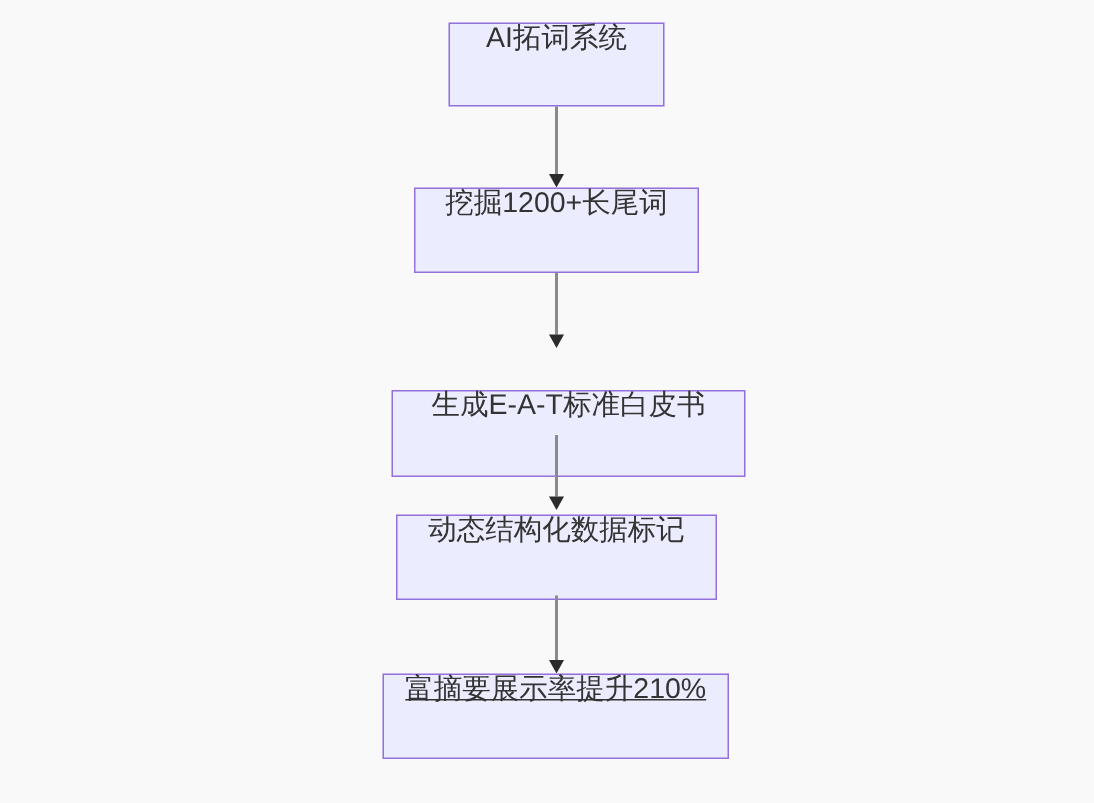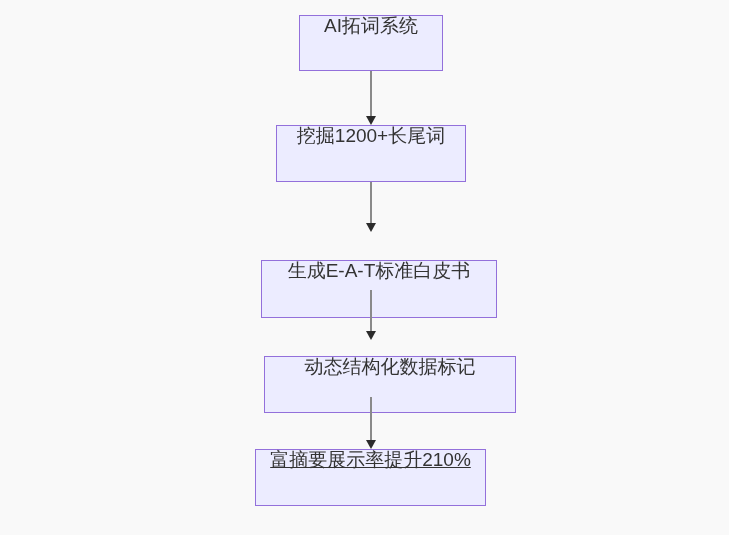--- a/index.html
+++ b/index.html
@@ -31,21 +31,21 @@
     display: flex;
     align-items: flex-start;
     justify-content: center;
     text-align: center;
     white-space: nowrap;
     line-height: 1;
   }
   .node-1 { left: 299px; top: 15px;  width: 144px; height: 56px; }
   .node-2 { left: 276px; top: 125px; width: 190px; height: 57px; }
   .node-3 { left: 261px; top: 232px; width: 236px; height: 58px; margin-top: 28px; }
-  .node-4 { left: 264px; top: 356px; width: 252px; height: 57px; }
+  .node-4 { left: 264px; top: 343px; width: 214px; height: 57px; }
   .node-5 { left: 255px; top: 449px; width: 231px; height: 57px; text-decoration: underline; }
   .edge {
     position: absolute;
     left: 365px;            
     width: 11px;
     display: flex;
     flex-direction: column;
     align-items: center;
   }
   .edge-1 { top: 71px;  height: 54px; }

